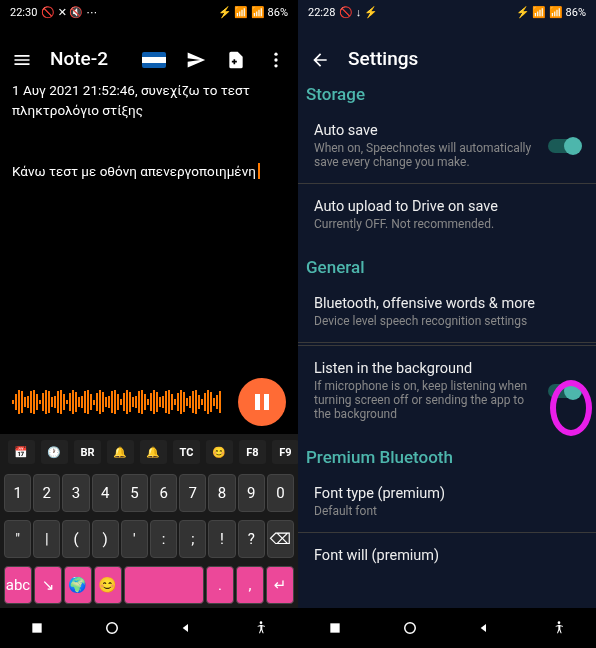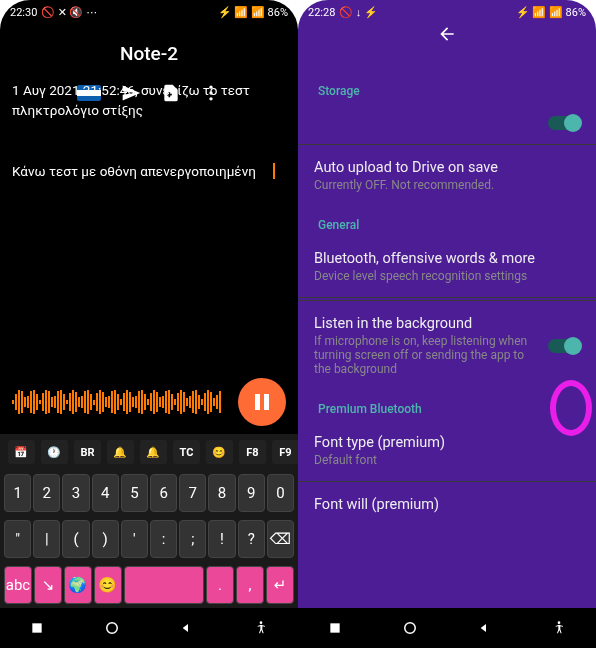--- a/index.html
+++ b/index.html
@@ -1,46 +1,46 @@
 <!DOCTYPE html>
 <html><head>
 <meta charset="utf-8">
 <style>
 * { margin: 0; padding: 0; box-sizing: border-box; }
 body { font-family: -apple-system, Roboto, sans-serif; background: #fff; display: flex; width: 596px; height: 648px; }
-.phone { width: 298px; height: 648px; background: #000; display: flex; flex-direction: column; color: #fff; position: relative; border-radius: 30px; }
-.phone.right { background: #4c1d95; }
+.phone { width: 298px; height: 648px; background: #000; display: flex; flex-direction: column; color: #fff; position: relative; }
+.phone.right { background: #0f172a; }
 .status-bar { height: 24px; display: flex; justify-content: space-between; align-items: center; padding: 0 10px; font-size: 11px; }
 .status-left { display: flex; align-items: center; gap: 4px; }
 .status-right { display: flex; align-items: center; gap: 3px; }
-.app-bar { height: 46px; display: flex; align-items: center; padding: 0 12px; gap: 18px; flex-direction: column; }
+.app-bar { height: 46px; display: flex; align-items: flex-end; padding: 0 12px; gap: 18px; }
 .app-title { font-size: 19px; font-weight: 500; flex: 1; }
 .app-icons { display: flex; align-items: center; gap: 20px; }
 .icon-svg { width: 20px; height: 20px; }
 .note-content { padding: 10px 12px; font-size: 13.5px; line-height: 1.5; flex: 1; }
 .note-content .underline { }
-.cursor { border-right: 2px solid #ff7a00; padding-right: 17px; }
+.cursor { border-right: 2px solid #ff7a00; padding-right: 2px; }
 .flag { width: 24px; height: 16px; background: linear-gradient(#0d5eaf 33%, #fff 33%, #fff 66%, #0d5eaf 66%); border-radius: 2px; }
 .record-area { display: flex; align-items: center; padding: 8px 12px; gap: 12px; }
 .waveform { flex: 1; height: 30px; display: flex; align-items: center; gap: 1px; }
 .wave-bar { width: 2px; background: #ff7a00; }
 .record-btn { width: 48px; height: 48px; border-radius: 50%; background: #ff6b35; display: flex; align-items: center; justify-content: center; }
 .pause-icon { width: 14px; height: 16px; display: flex; gap: 4px; }
 .pause-icon span { width: 5px; background: #fff; }
 .toolbar-row { display: flex; padding: 6px 8px; gap: 6px; overflow: hidden; }
 .toolbar-item { min-width: 27px; height: 24px; display: flex; align-items: center; justify-content: center; font-size: 11px; font-weight: bold; background: #222; border-radius: 3px; }
 .keyboard { background: #1a1a1a; }
 .key-row { display: flex; padding: 4px 4px; gap: 2px; }
 .key { flex: 1; height: 38px; display: flex; align-items: center; justify-content: center; font-size: 15px; background: #333; border-radius: 4px; border: 1px solid #444; }
 .key.small { background: #ec4899; }
 .nav-bar { height: 40px; display: flex; align-items: center; justify-content: space-around; background: #000; }
 .nav-btn { width: 20px; height: 20px; display: flex; align-items: center; justify-content: center; }
 
 .settings-body { flex: 1; overflow-y: hidden; }
-.section-header { color: #4db6ac; font-size: 12px; font-weight: 500; padding: 14px 20px 6px; }
+.section-header { color: #4db6ac; font-size: 17px; font-weight: 500; padding: 14px 8px 6px; }
 .setting-item { padding: 12px 16px; display: flex; align-items: center; gap: 12px; }
 .setting-text { flex: 1; }
 .setting-title { font-size: 14.5px; color: #eee; }
 .setting-sub { font-size: 12px; color: #888; margin-top: 2px; }
 .toggle { width: 32px; height: 14px; background: #1a5a56; border-radius: 7px; position: relative; }
 .toggle::after { content: ''; position: absolute; width: 18px; height: 18px; background: #4db6ac; border-radius: 50%; top: -2px; right: -2px; }
 .divider { height: 1px; background: #3a3a3a; margin: 2px 0; }
 .highlight { position: absolute; width: 42px; height: 56px; border: 6px solid #e91ee9; border-radius: 50%; right: 4px; top: 380px; pointer-events: none; }
 </style>
 </head>
@@ -244,25 +244,28 @@
     </div>
     <div class="status-right">
       <span>⚡ 📶 📶</span>
       <span>86%</span>
     </div>
   </div>
   <div class="app-bar">
     <svg class="icon-svg" viewBox="0 0 24 24" fill="#fff">
         <path d="M20 11H7.8l5.6-5.6L12 4l-8 8 8 8 1.4-1.4L7.8 13H20z"></path>
       </svg>
+    <span class="app-title">Settings</span>
   </div>
   <div class="settings-body">
     <div class="section-header">Storage</div>
     <div class="setting-item">
       <div class="setting-text">
+          <div class="setting-title">Auto save</div>
+          <div class="setting-sub">When on, Speechnotes will automatically save every change you make.</div>
         </div>
       <div class="toggle"></div>
     </div>
     <div class="divider"></div>
     <div class="setting-item">
       <div class="setting-text">
           <div class="setting-title">Auto upload to Drive on save</div>
           <div class="setting-sub">Currently OFF. Not recommended.</div>
         </div>
     </div>

